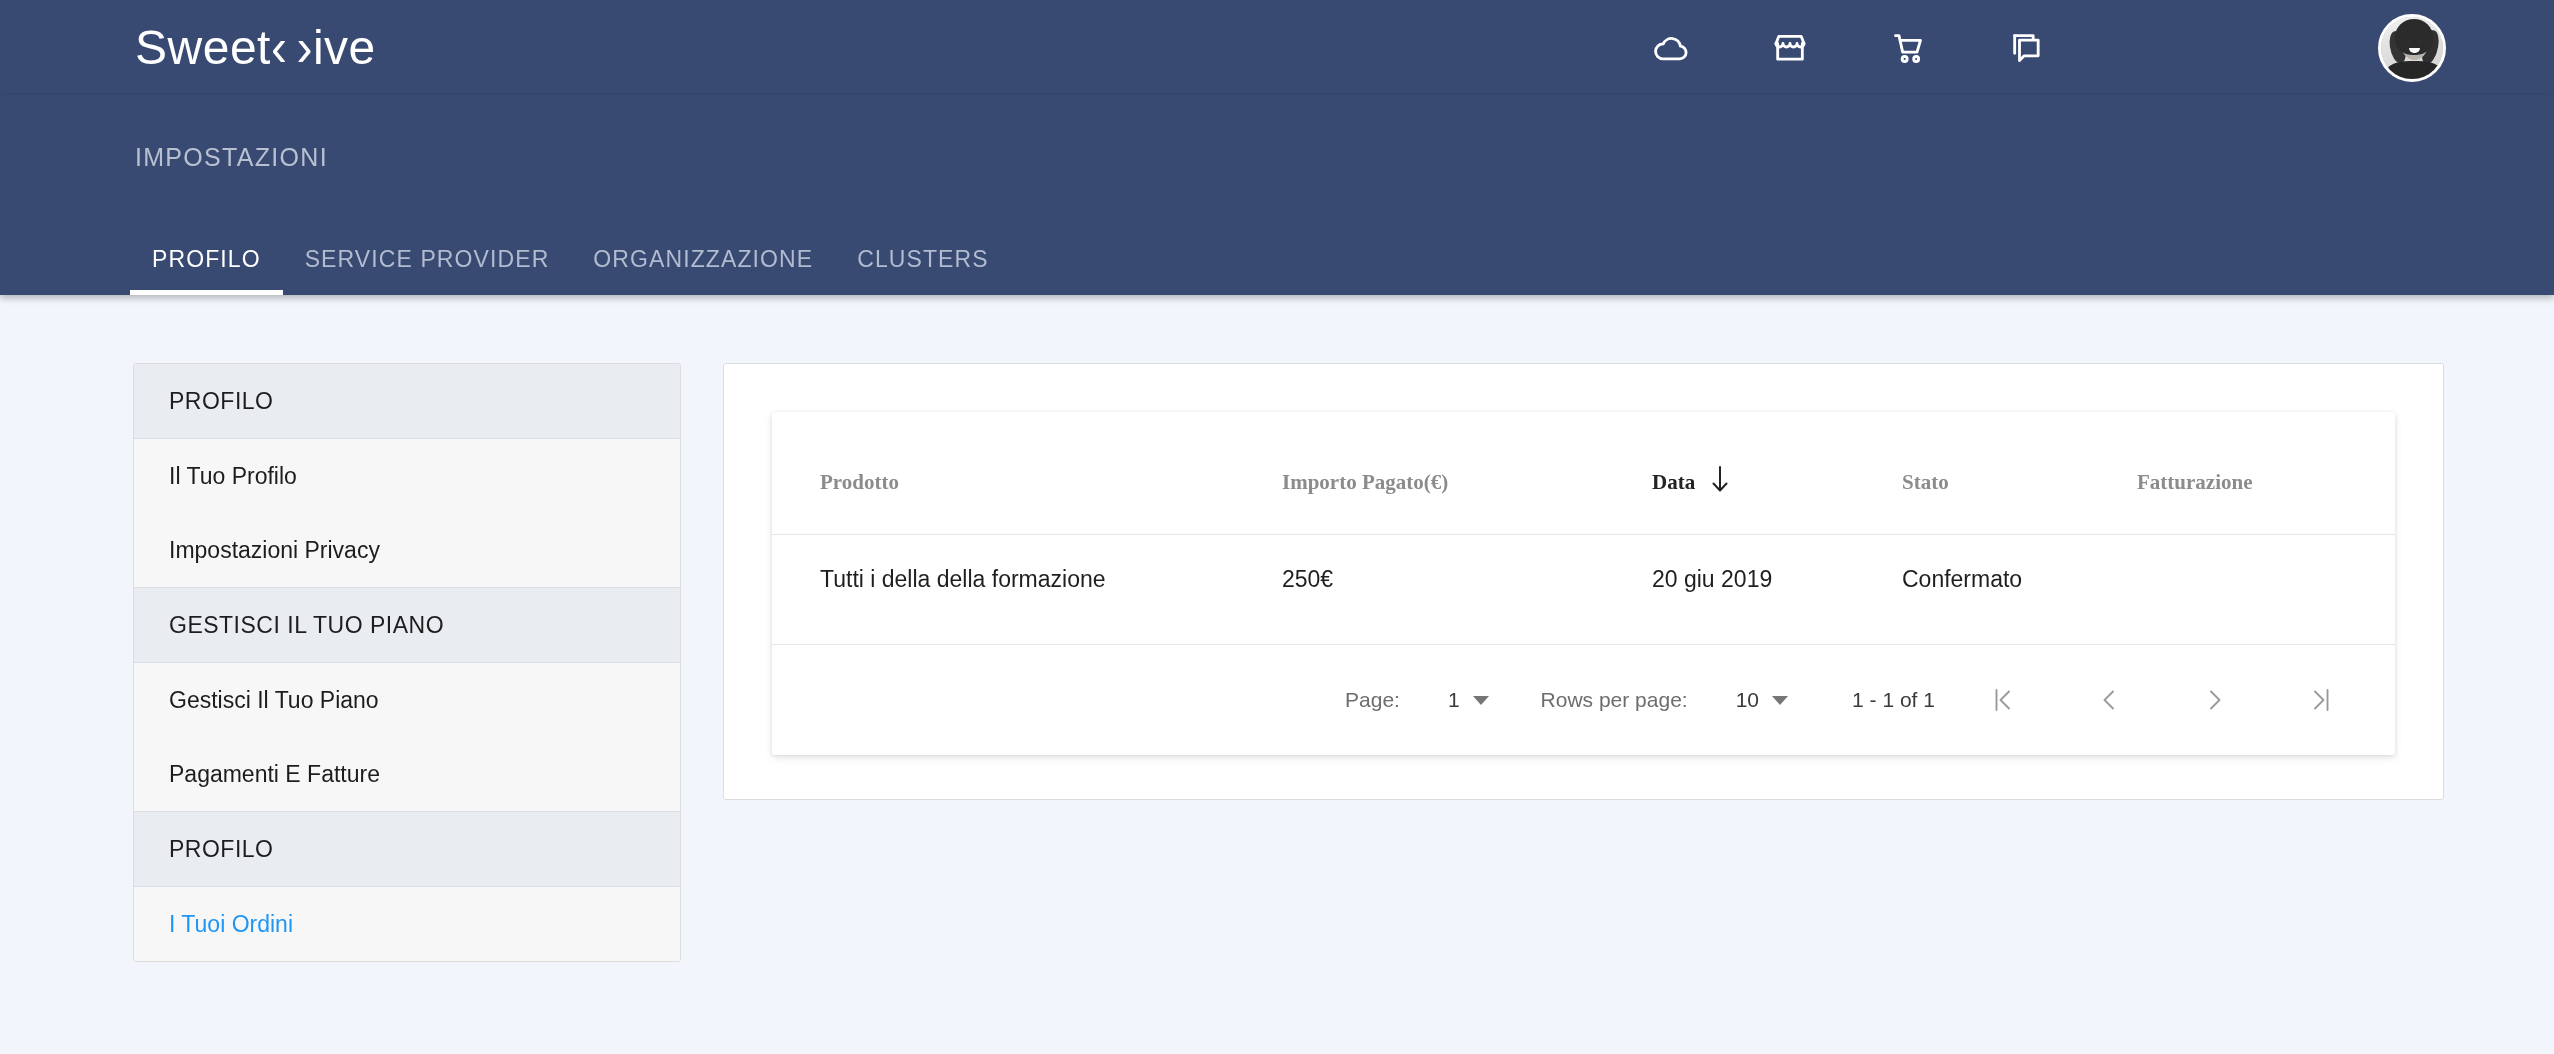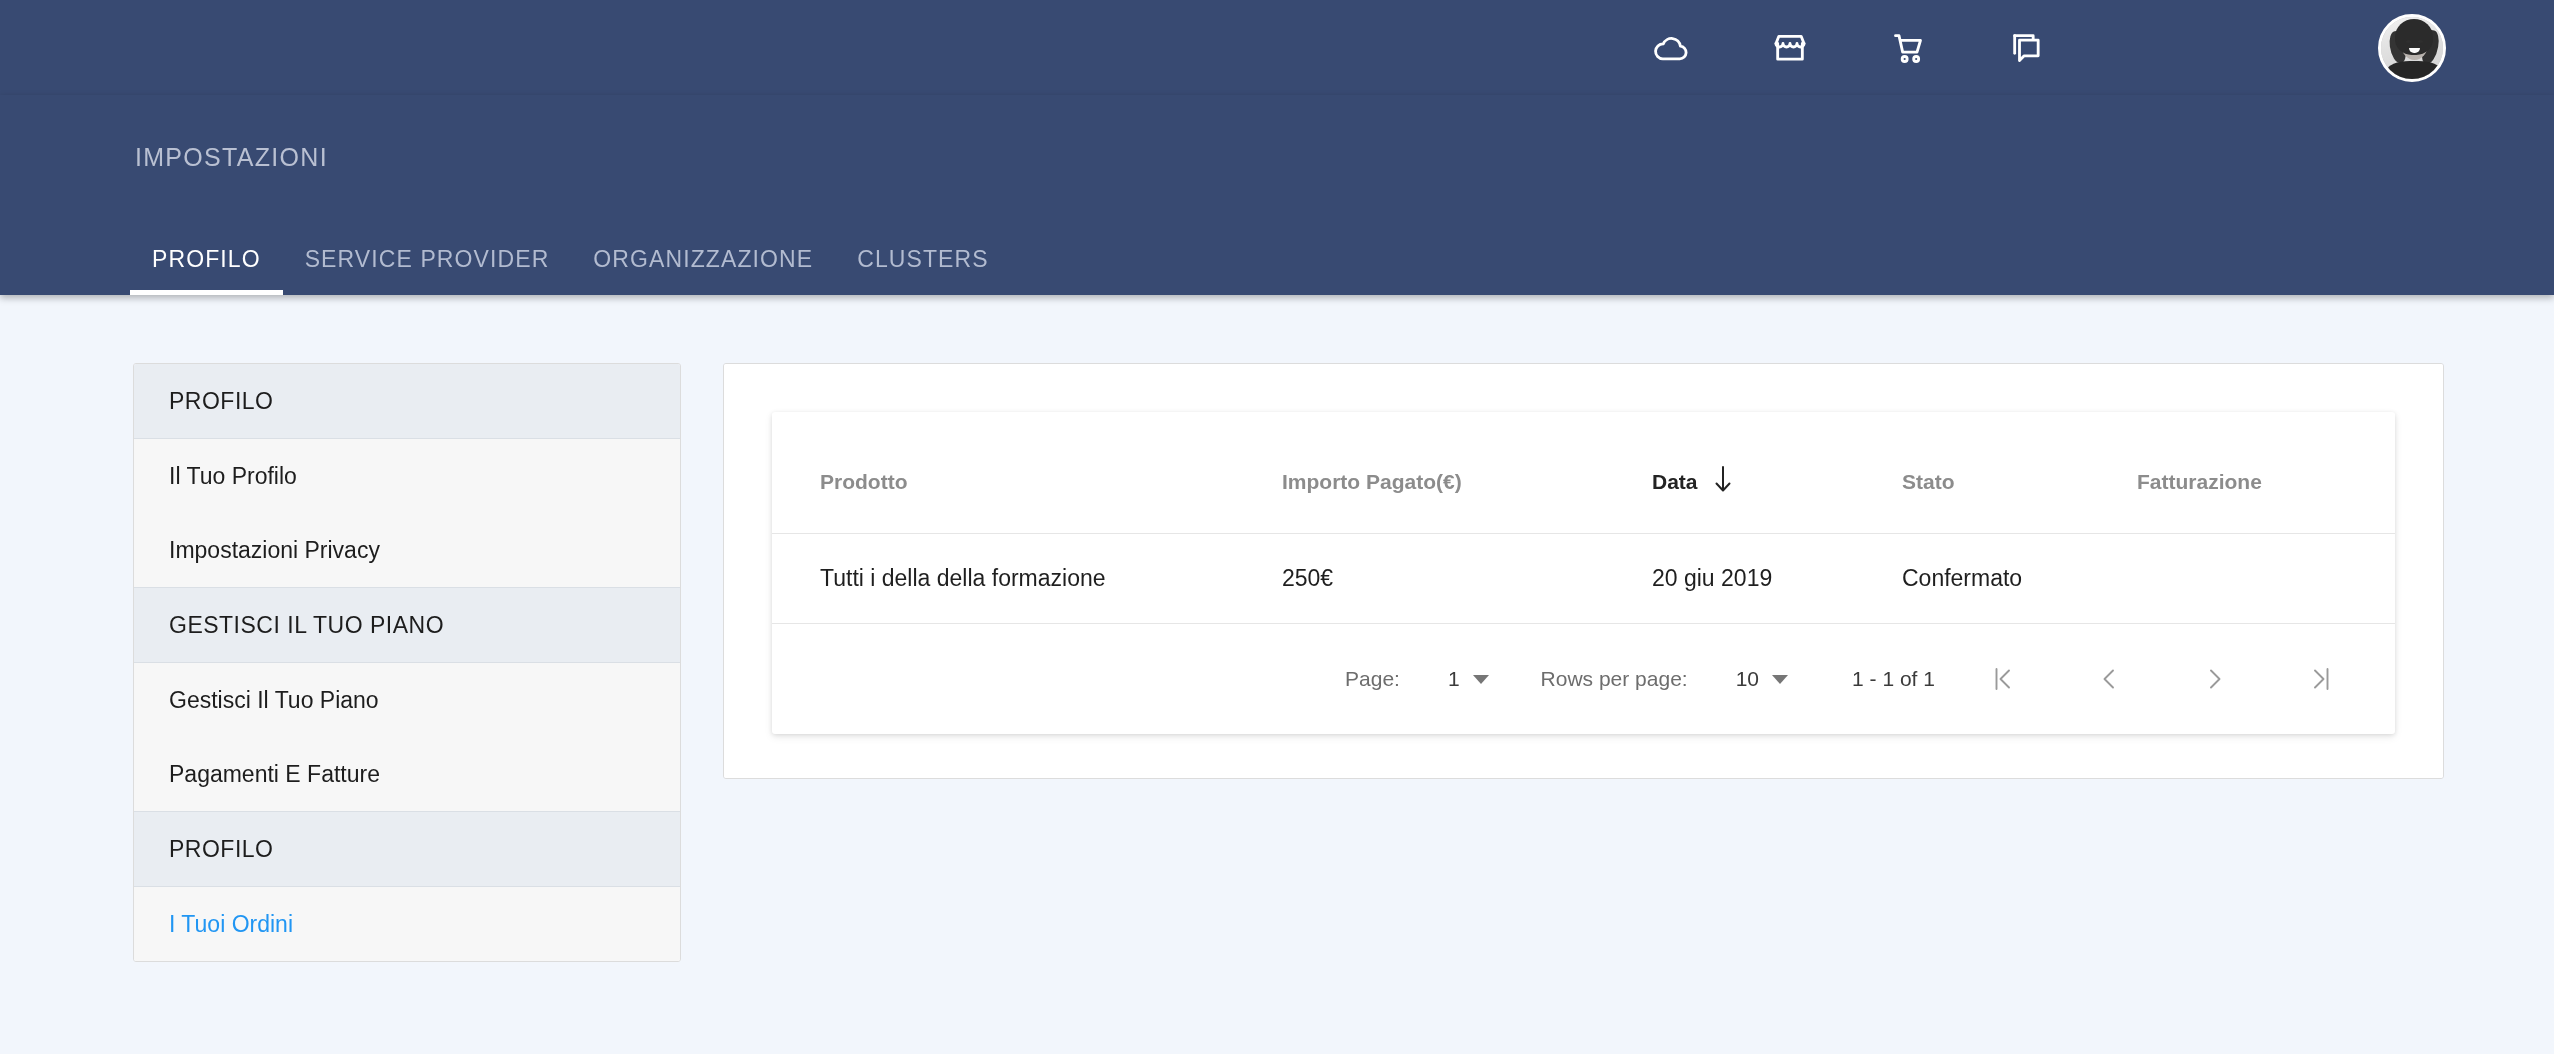--- a/index.html
+++ b/index.html
@@ -252,20 +252,21 @@
     table-layout: fixed;
   }
   table.orders th {
     text-align: left;
     font-size: 21px;
     font-weight: 700;
     color: #8c8c8c;
     padding: 52px 10px 34px 0;
     vertical-align: middle;
     white-space: nowrap;
+    font-family: Liberation Serif, serif;
   }
   table.orders th.sorted { color: #232323; }
   table.orders th:first-child { padding-left: 48px; }
   table.orders td {
     font-size: 23px;
     color: #1f1f1f;
     padding: 31px 10px 31px 0;
     border-top: 1px solid #e6e6e6;
     vertical-align: middle;
     white-space: nowrap;
@@ -291,20 +292,21 @@
   
   .pagination {
     border-top: 1px solid #e6e6e6;
     display: flex;
     align-items: center;
     justify-content: flex-end;
     padding: 29px 48px 29px 48px;
     gap: 0;
     font-size: 21px;
     color: #767676;
+    margin-top: 20px;
   }
   .pg-label {
     font-size: 21px;
     color: #6d6d6d;
     white-space: nowrap;
   }
   .pg-select {
     display: inline-flex;
     align-items: center;
     gap: 13px;
@@ -343,20 +345,21 @@
     border-radius: 50%;
   }
   .pg-btn svg { display: block; }
   .spacer-gap { width: 26px; }
 </style>
 </head>
 <body>
 
 <div class="topbar">
 
+  <div class="logo"><span>Sweet</span><span class="bracket-l">‹</span><span class="bracket-gap"></span><span class="bracket-r">›</span><span>ive</span></div>
 
   <div class="topbar-icons">
 
     <div class="topbar-icon">
       <svg width="40" height="40" viewBox="0 0 24 24" fill="none" stroke="#ffffff" stroke-width="1.7" stroke-linecap="round" stroke-linejoin="round">
         <path d="M6.5 18.5h10.2a3.8 3.8 0 0 0 .35-7.58 5.4 5.4 0 0 0-10.3-1.4A4.3 4.3 0 0 0 6.5 18.5z"></path>
       </svg>
     </div>
 
     <div class="topbar-icon">

